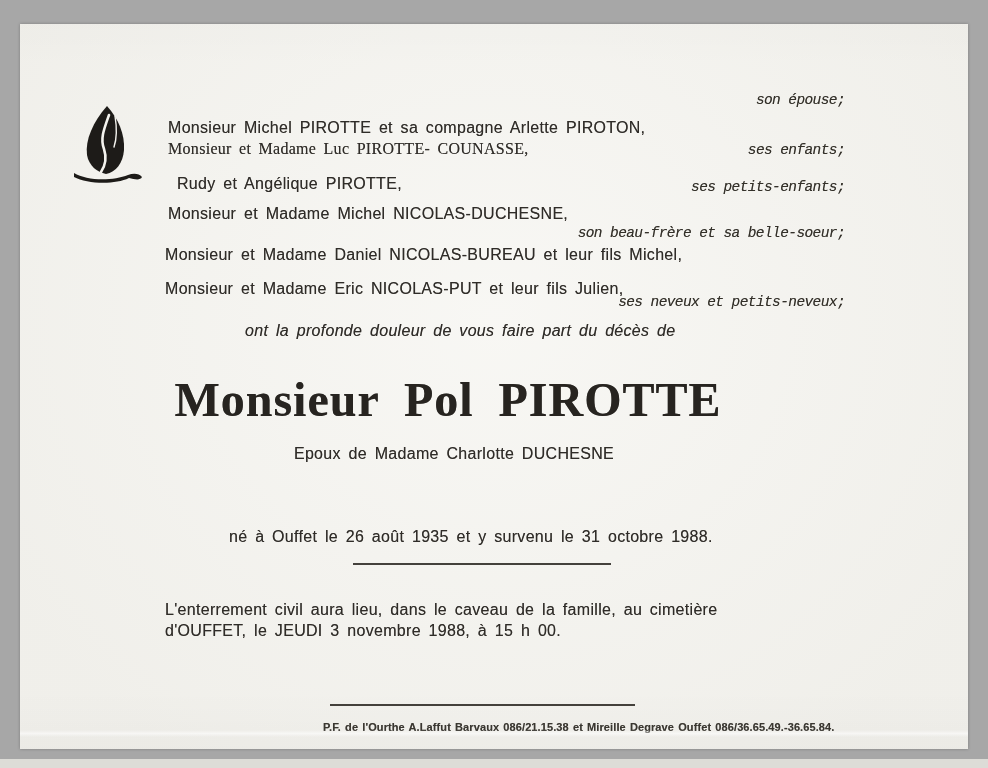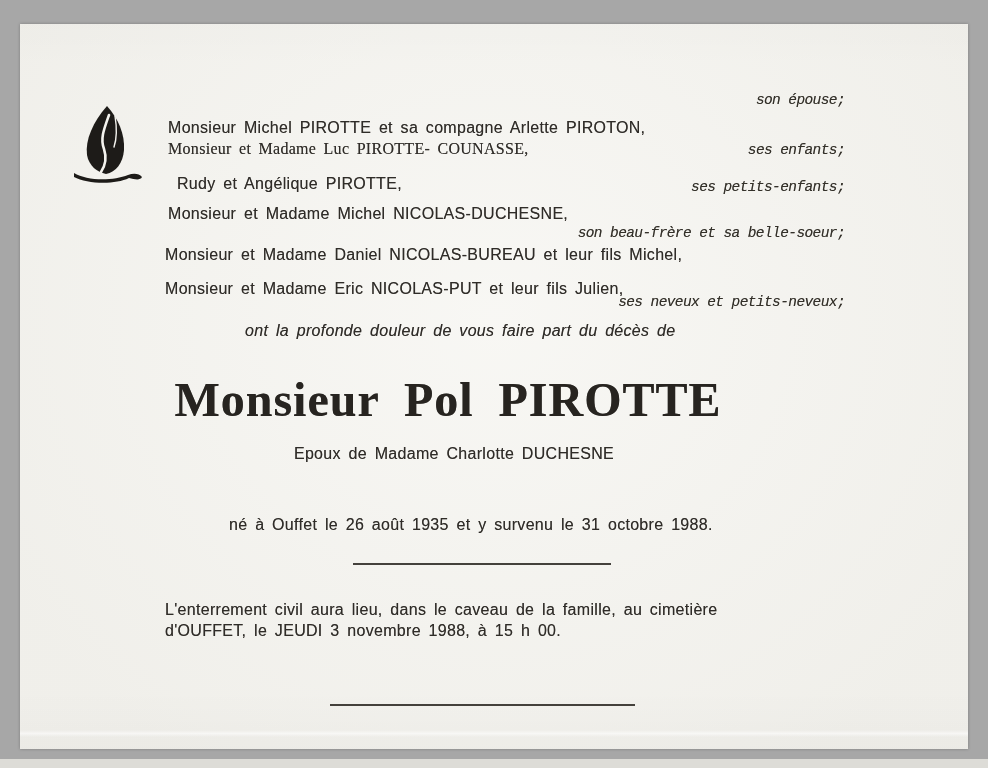--- a/index.html
+++ b/index.html
@@ -86,26 +86,27 @@
   <div class="rel" style="top:201px;">son beau-frère et sa belle-soeur;</div>
 
   <div class="t" style="left:145px;top:222px;">Monsieur et Madame Daniel NICOLAS-BUREAU et leur fils Michel,</div>
   <div class="t" style="left:145px;top:256px;">Monsieur et Madame Eric NICOLAS-PUT et leur fils Julien,</div>
   <div class="rel" style="top:270px;">ses neveux et petits-neveux;</div>
 
   <div class="t" style="left:225px;top:298px;font-style:italic;">ont la profonde douleur de vous faire part du décès de</div>
 
   <div class="title" style="top:348px;">Monsieur Pol PIROTTE</div>
   <div class="t centered" style="top:421px;">Epoux de Madame Charlotte DUCHESNE</div>
-  <div class="t" style="left:209px;top:492px;">né à Ouffet le 26 août 1935 et y survenu le 31 octobre 1988.</div>
+  <div class="t" style="left:209px;top:504px;">né à Ouffet le 26 août 1935 et y survenu le 31 octobre 1988.</div>
 
   <div class="rule" style="left:333px;top:539px;width:258px;"></div>
 
   <div class="t" style="left:145px;top:577px;">L'enterrement civil aura lieu, dans le caveau de la famille, au cimetière</div>
   <div class="t bold" style="left:145px;top:598px;">d'OUFFET, le JEUDI 3 novembre 1988, à 15 h 00.</div>
 
   <div class="rule" style="left:310px;top:680px;width:305px;height:2px;"></div>
 
+  <div class="footer" style="left:303px;top:697px;">P.F. de l'Ourthe A.Laffut Barvaux 086/21.15.38 et Mireille Degrave Ouffet 086/36.65.49.-36.65.84.</div>
 
   <div class="crease"></div>
 </div>
 
 <div class="bottom-strip"></div>
 
 </body></html>

